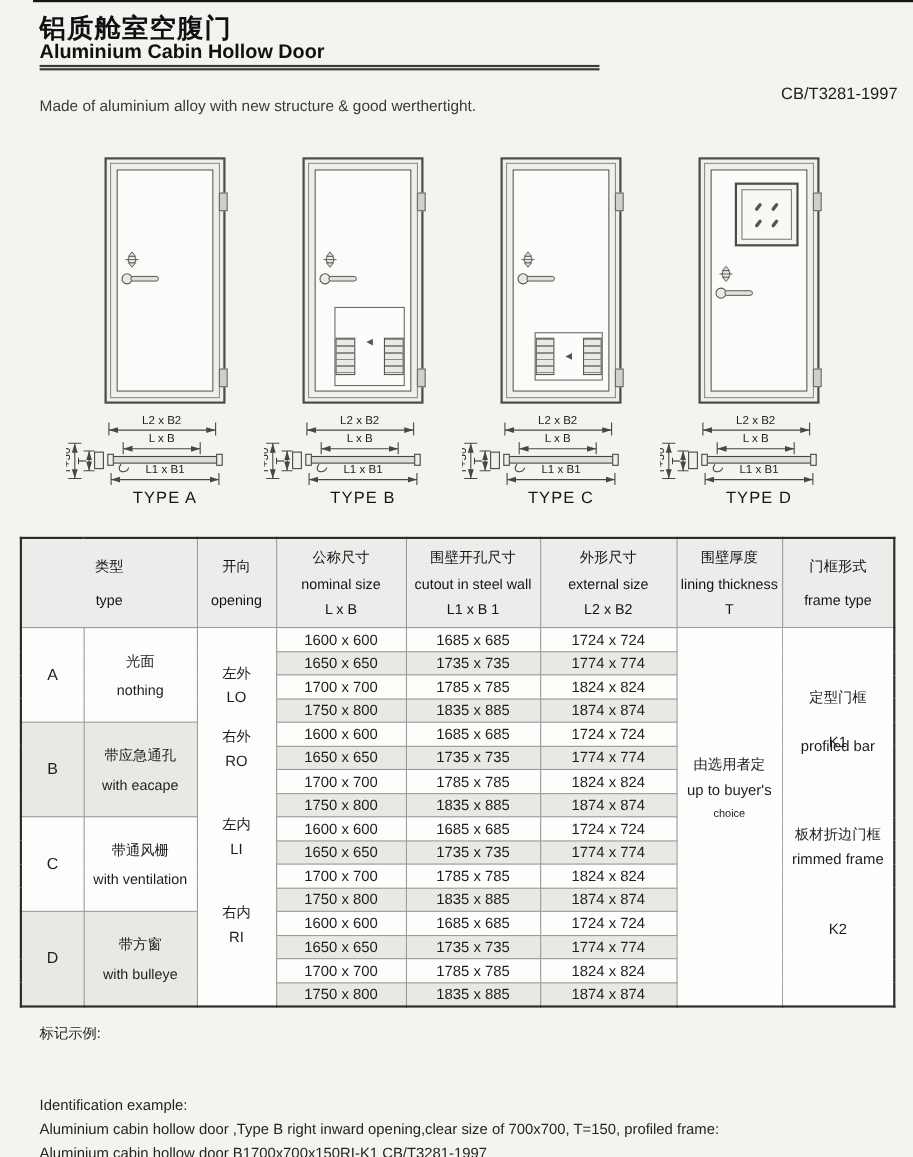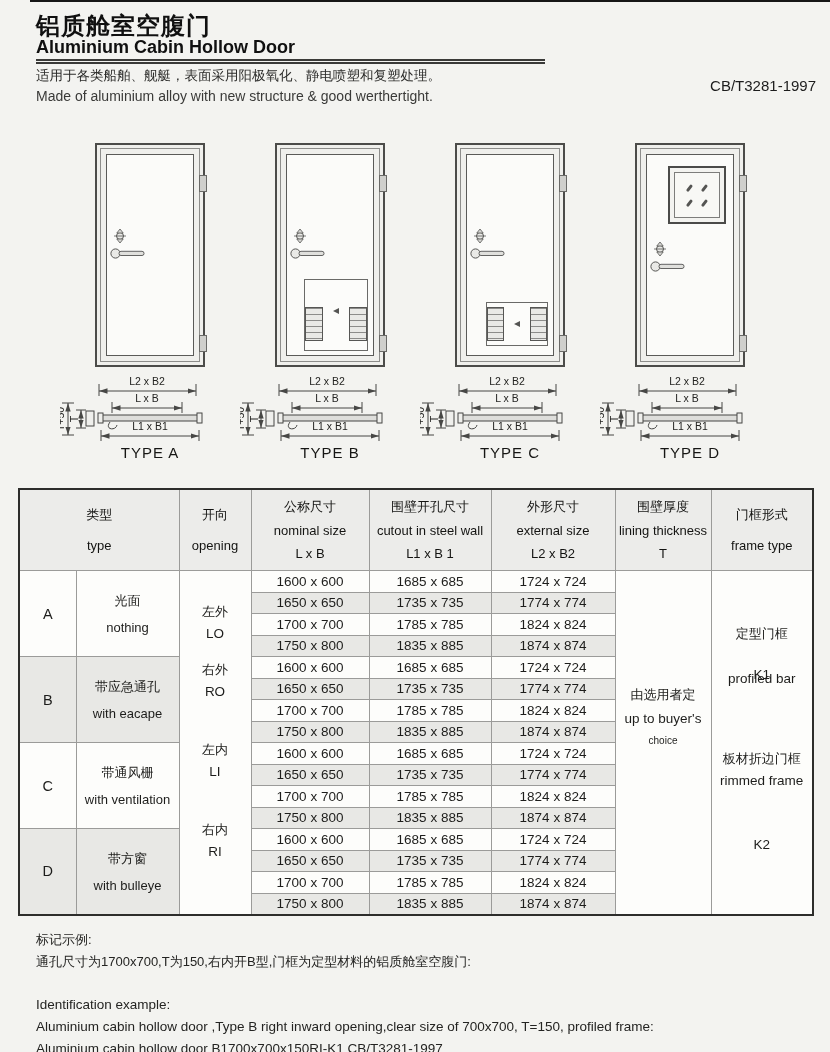--- a/index.html
+++ b/index.html
@@ -81,21 +81,20 @@
 </head>
 <body>
 
 <div class="page">
   <div class="scan-strip"></div>
 
   <div class="title-cn">铝质舱室空腹门</div>
   <div class="title-en">Aluminium Cabin Hollow Door</div>
   <div class="title-rule"></div>
   <div class="std-code">CB/T3281-1997</div>
-  <div class="desc-cn">适用于各类船舶、舰艇，表面采用阳极氧化、静电喷塑和复塑处理。</div>
   <div class="desc-en">Made of aluminium alloy with new structure &amp; good werthertight.</div>
 
   <svg width="0" height="0" style="position:absolute">
     <defs>
       <marker id="arw" markerWidth="9" markerHeight="7" refX="8.5" refY="3.5" orient="auto-start-reverse" markerUnits="userSpaceOnUse">
         <path d="M0,0.8 L8.5,3.5 L0,6.2 z" fill="#474745"></path>
       </marker>
     </defs>
   </svg>
 
@@ -504,17 +503,16 @@
       </tr>
       <tr class="alt">
         <td class="sz">1750 x 800</td>
         <td class="sz">1835 x 885</td>
         <td class="sz">1874 x 874</td>
       </tr>
     </tbody>
   </table>
 
   <div class="fline f1">标记示例:</div>
-  <div class="fline f2">通孔尺寸为1700x700,T为150,右内开B型,门框为定型材料的铝质舱室空腹门:</div>
   <div class="fline fen f4">Identification example:</div>
   <div class="fline fen f5">Aluminium cabin hollow door ,Type B right inward opening,clear size of 700x700, T=150, profiled frame:</div>
   <div class="fline fen f6">Aluminium cabin hollow door B1700x700x150RI-K1 CB/T3281-1997</div>
 </div>
 
 </body></html>

